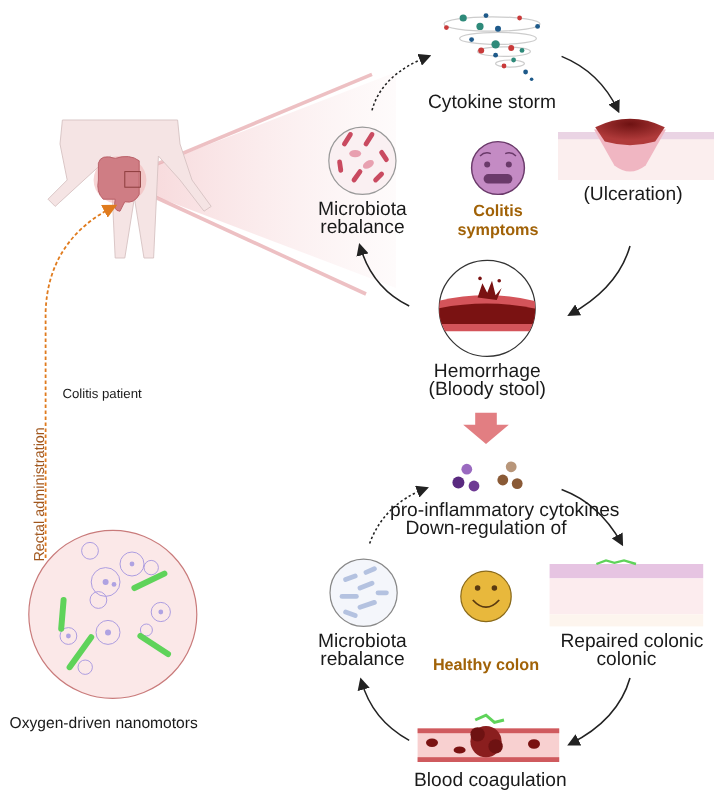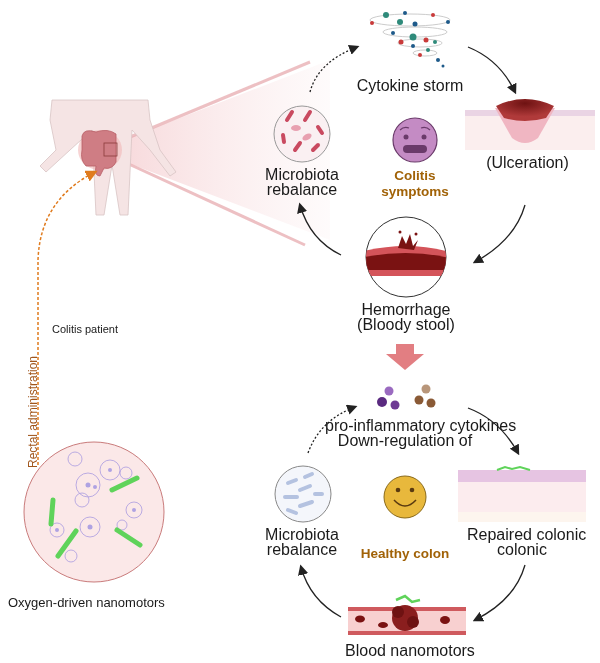--- a/index.html
+++ b/index.html
@@ -236,19 +236,19 @@
 
 <div class="lbl" style="left:325px; top:418px; width:160px;">
   <div>pro-inflammatory cytokines</div>
   <div>Down-regulation of</div>
 </div>
 <div class="lbl" style="left:467px; top:527px; width:110px;">
   <div>Repaired colonic</div>
   <div>colonic</div>
 </div>
 <div class="lbl" style="left:345px; top:643px; width:120px;">
-  <div>Blood nanomotors</div>
+  <div>Blood coagulation</div>
 </div>
 <div class="lbl" style="left:262px; top:527px; width:80px;">
   <div>Microbiota</div>
   <div>rebalance</div>
 </div>
 <div class="lbl red" style="left:350px; top:529px; width:110px;margin-top:17px;">Healthy  colon</div>
 
 </body></html>

